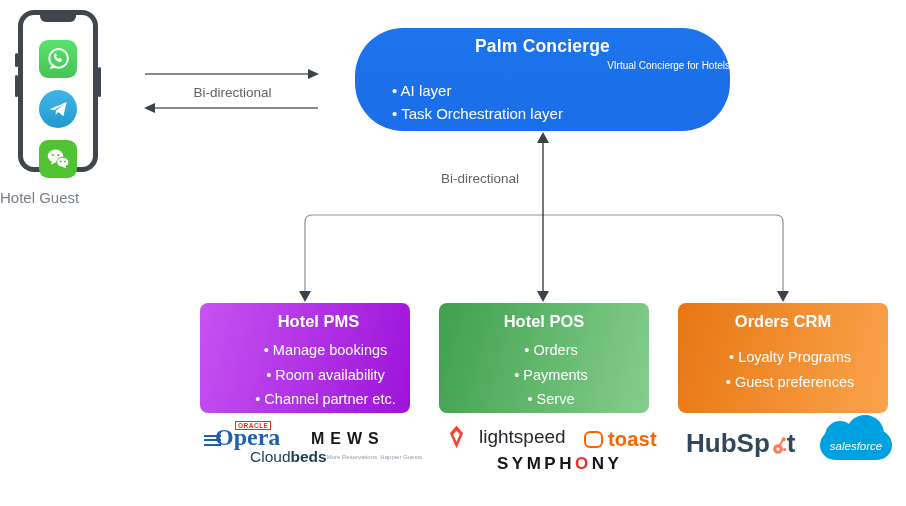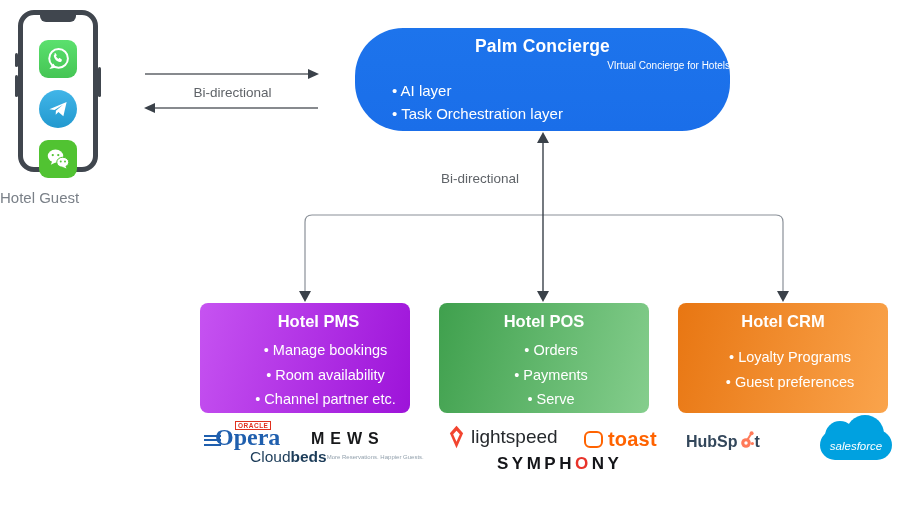--- a/index.html
+++ b/index.html
@@ -69,33 +69,33 @@
 
   .mews { position: absolute; left: 311px; top: 430px; font-size: 16px; font-weight: 700;
           letter-spacing: 6px; color: var(--mews-black, #17181a); }
 
   .cloudbeds { position: absolute; left: 250px; top: 443px; width: 115px;
                display: flex; flex-direction: row; align-items: center; }
   .cb-name { font-size: 15.5px; color: var(--cloudbeds-navy, #1c3c59); margin-top: 1px; }
   .cb-bold { font-weight: 800; }
   .cb-tag { font-size: 6px; color: var(--tagline-gray, #93a1ad); margin-top: 1px; white-space: nowrap; }
 
-  .lightspeed { position: absolute; left: 448px; top: 425px; display: flex; align-items: center; gap: 6px; }
+  .lightspeed { position: absolute; left: 448px; top: 425px; display: flex; align-items: center; gap: 14px; }
   .ls-text { font-size: 19px; font-weight: 500; color: var(--lightspeed-text, #25282c); }
 
   .toast { position: absolute; left: 584px; top: 428px; display: flex; align-items: center; gap: 5px; }
   .toast-icon { width: 19px; height: 17px; border: 2.5px solid var(--toast-orange, #ff6300); border-radius: 6px; }
   .toast-text { font-size: 20px; font-weight: 800; color: var(--toast-orange, #ff6300); letter-spacing: .2px; }
 
   .symphony { position: absolute; left: 497px; top: 454px; font-size: 17px; font-weight: 800;
               letter-spacing: 3.5px; color: var(--symphony-black, #141519); }
   .sym-o { color: var(--symphony-red, #e8332a); }
 
   .hubspot { position: absolute; left: 686px; top: 430px; display: inline-flex; align-items: flex-end; }
-  .hs-text { font-size: 16px; font-weight: 700; color: var(--hubspot-slate, #33475b); line-height: 1; }
+  .hs-text { font-size: 26px; font-weight: 700; color: var(--hubspot-slate, #33475b); line-height: 1; }
   .hs-spr { margin: 0 1px; }
 
   .sf-cloud { position: absolute; left: 818px; top: 415px; width: 76px; height: 48px; }
   .sf-main  { position: absolute; left: 2px; bottom: 3px; width: 72px; height: 30px;
               background: var(--salesforce-blue, #00a1e0); border-radius: 16px; }
   .sf-b1 { position: absolute; left: 7px; top: 6px; width: 30px; height: 30px;
            background: var(--salesforce-blue, #00a1e0); border-radius: 50%; }
   .sf-b2 { position: absolute; left: 28px; top: 0px; width: 38px; height: 38px;
            background: var(--salesforce-blue, #00a1e0); border-radius: 50%; }
   .sf-text { position: absolute; left: 0; bottom: 11px; width: 100%; text-align: center;
@@ -177,21 +177,21 @@
   </div>
   <div class="sysbox box-pos">
     <div class="sys-title">Hotel POS</div>
     <ul>
       <li>Orders</li>
       <li>Payments</li>
       <li>Serve</li>
     </ul>
   </div>
   <div class="sysbox box-crm">
-    <div class="sys-title">Hotel CRM</div>
+    <div class="sys-title">Orders CRM</div>
     <ul>
       <li>Loyalty Programs</li>
       <li>Guest preferences</li>
     </ul>
   </div>
 
   <div class="opera">
     <span class="opera-speed"></span>
     <span class="opera-text">Opera</span>
     <span class="oracle-badge">ORACLE</span>

